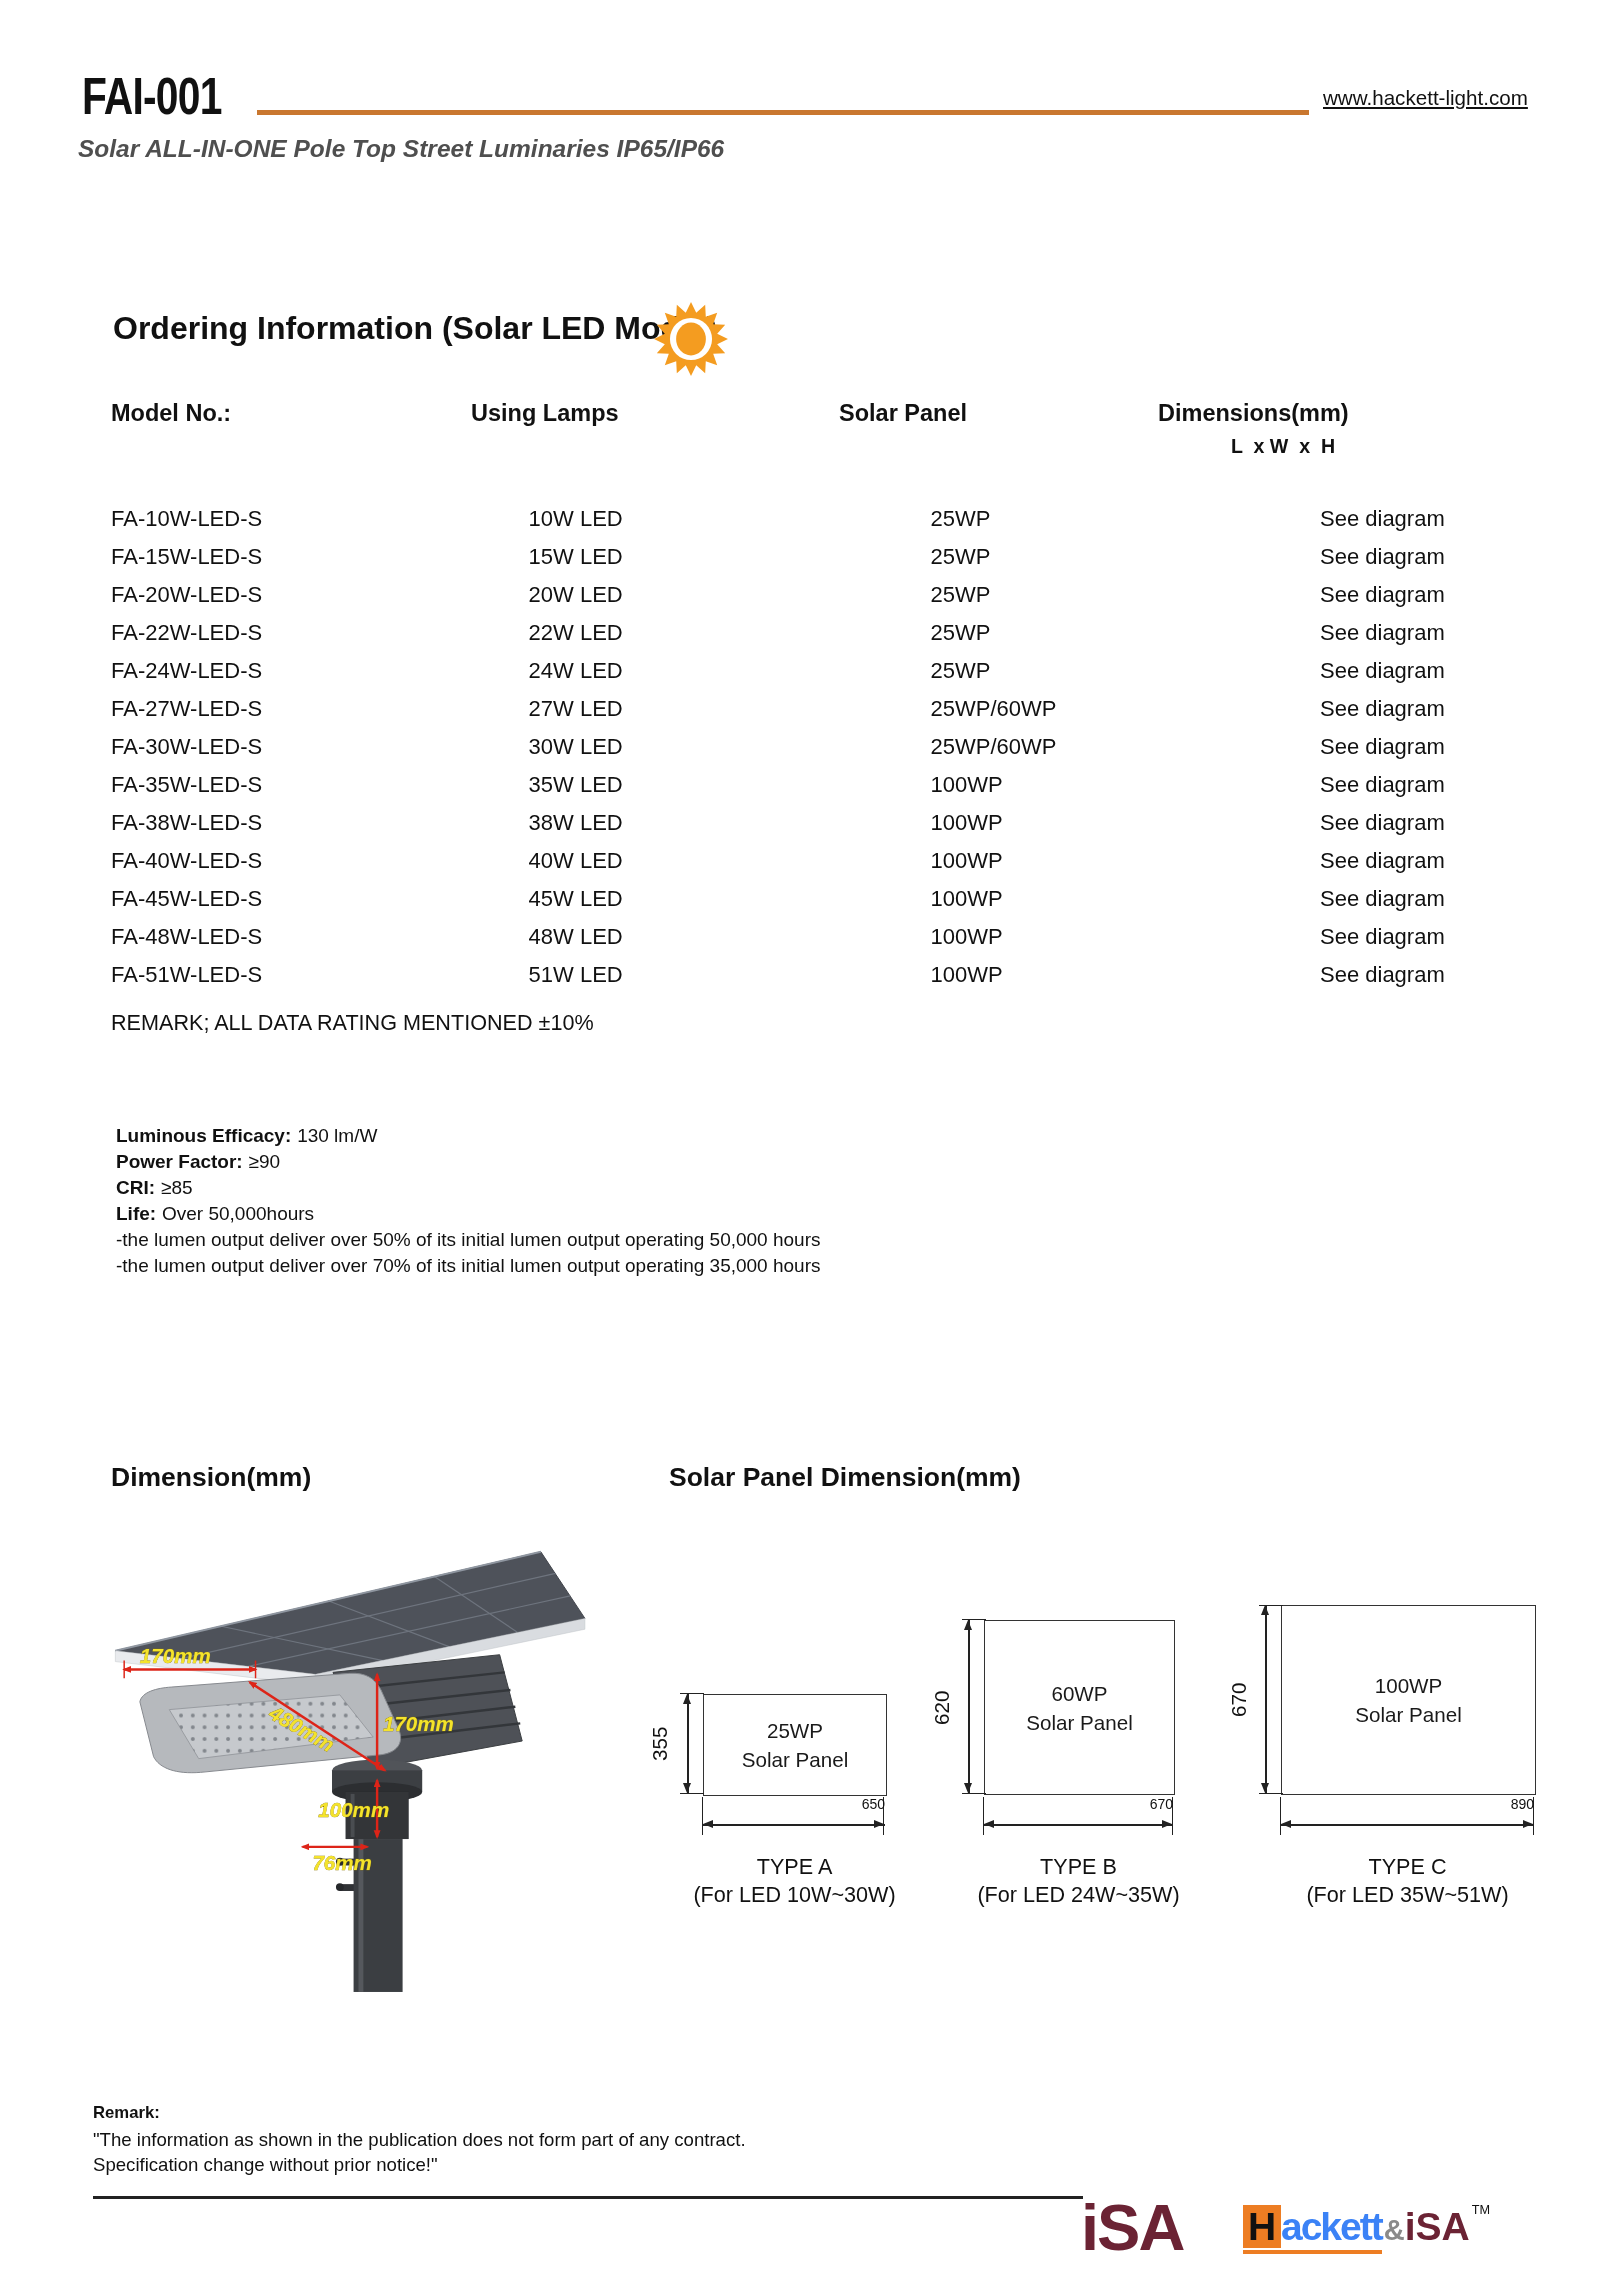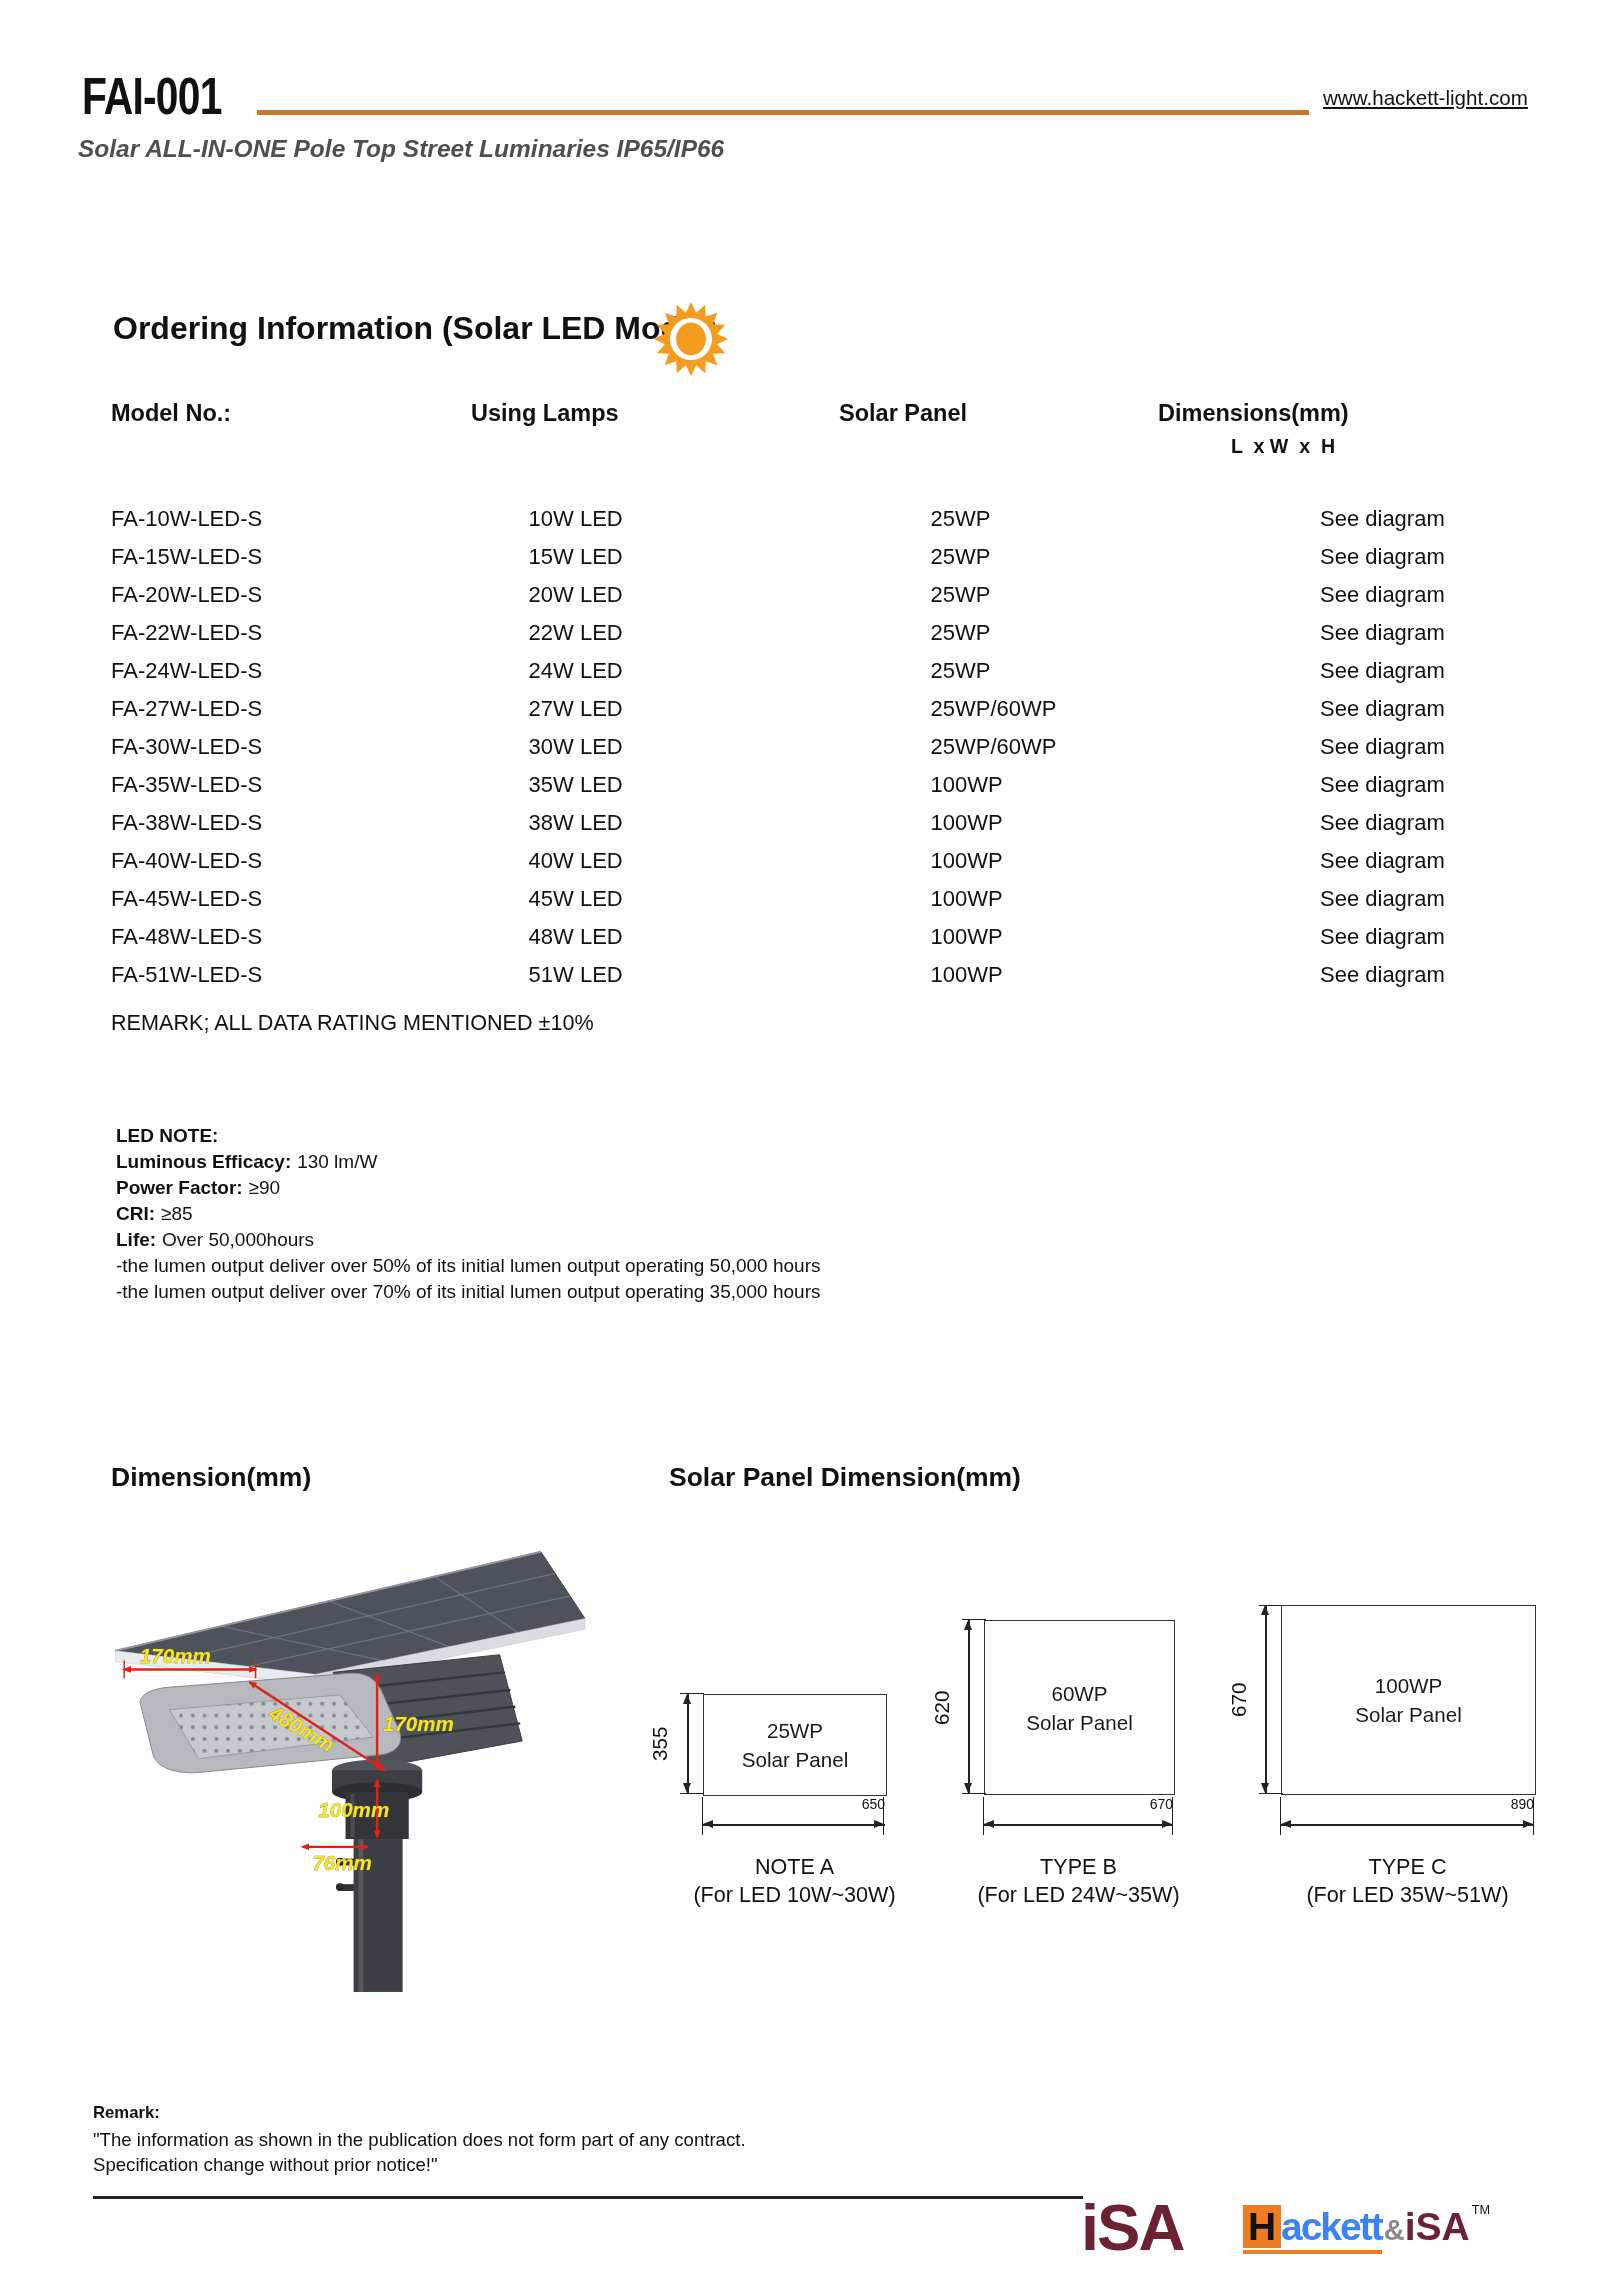--- a/index.html
+++ b/index.html
@@ -164,21 +164,20 @@
         <div class="c1">FA-51W-LED-S</div>
         <div class="c2">51W LED</div>
         <div class="c3">100WP</div>
         <div class="c4">See diagram</div>
       </div>
   </div>
 </div>
 <div class="abs tbl-remark">REMARK; ALL DATA RATING MENTIONED ±10%</div>
 
 <div class="abs lednote">
-  <div class="ln-title">LED NOTE:</div>
   <div><b>Luminous Efficacy:</b><span>130 lm/W</span></div>
   <div><b>Power Factor:</b><span>≥90</span></div>
   <div><b>CRI:</b><span>≥85</span></div>
   <div><b>Life:</b><span>Over 50,000hours</span></div>
   <div>-the lumen output deliver over 50% of its initial lumen output operating 50,000 hours</div>
   <div>-the lumen output deliver over 70% of its initial lumen output operating 35,000 hours</div>
 </div>
 
 <div class="abs sec-title" style="left:111px;top:1462px;">Dimension(mm)</div>
 <div class="abs sec-title" style="left:669px;top:1462px;">Solar Panel Dimension(mm)</div>
@@ -254,21 +253,21 @@
 <div class="abs tri down" style="left:683px;top:1783px;"></div>
 <div class="abs tick" style="left:680px;top:1693px;width:23.5px;height:1.4px;"></div>
 <div class="abs tick" style="left:680px;top:1793px;width:23.5px;height:1.4px;"></div>
 <div class="abs vlabel" style="left:629px;top:1733px;">355</div>
 <div class="abs dline" style="left:703px;top:1824px;width:182px;height:1.6px;"></div>
 <div class="abs tri left" style="left:703px;top:1820px;"></div>
 <div class="abs tri right" style="left:874px;top:1820px;"></div>
 <div class="abs tick" style="left:702px;top:1797px;width:1.4px;height:38px;"></div>
 <div class="abs tick" style="left:883px;top:1797px;width:1.4px;height:38px;"></div>
 <div class="abs hnum" style="left:703px;top:1796px;width:182px;">650</div>
-<div class="abs cap" style="left:667px;top:1854px;">NOTE A</div>
+<div class="abs cap" style="left:667px;top:1854px;">TYPE A</div>
 <div class="abs cap" style="left:667px;top:1882px;">(For LED 10W~30W)</div>
 
 <div class="abs pbox" style="left:984px;top:1620px;width:189px;height:173px;">
   <div class="l1">60WP</div>
   <div class="l2">Solar Panel</div>
 </div>
 <div class="abs dline" style="left:968px;top:1620px;width:1.6px;height:173px;"></div>
 <div class="abs tri up" style="left:964px;top:1620px;"></div>
 <div class="abs tri down" style="left:964px;top:1783px;"></div>
 <div class="abs tick" style="left:962px;top:1619px;width:23.5px;height:1.4px;"></div>

